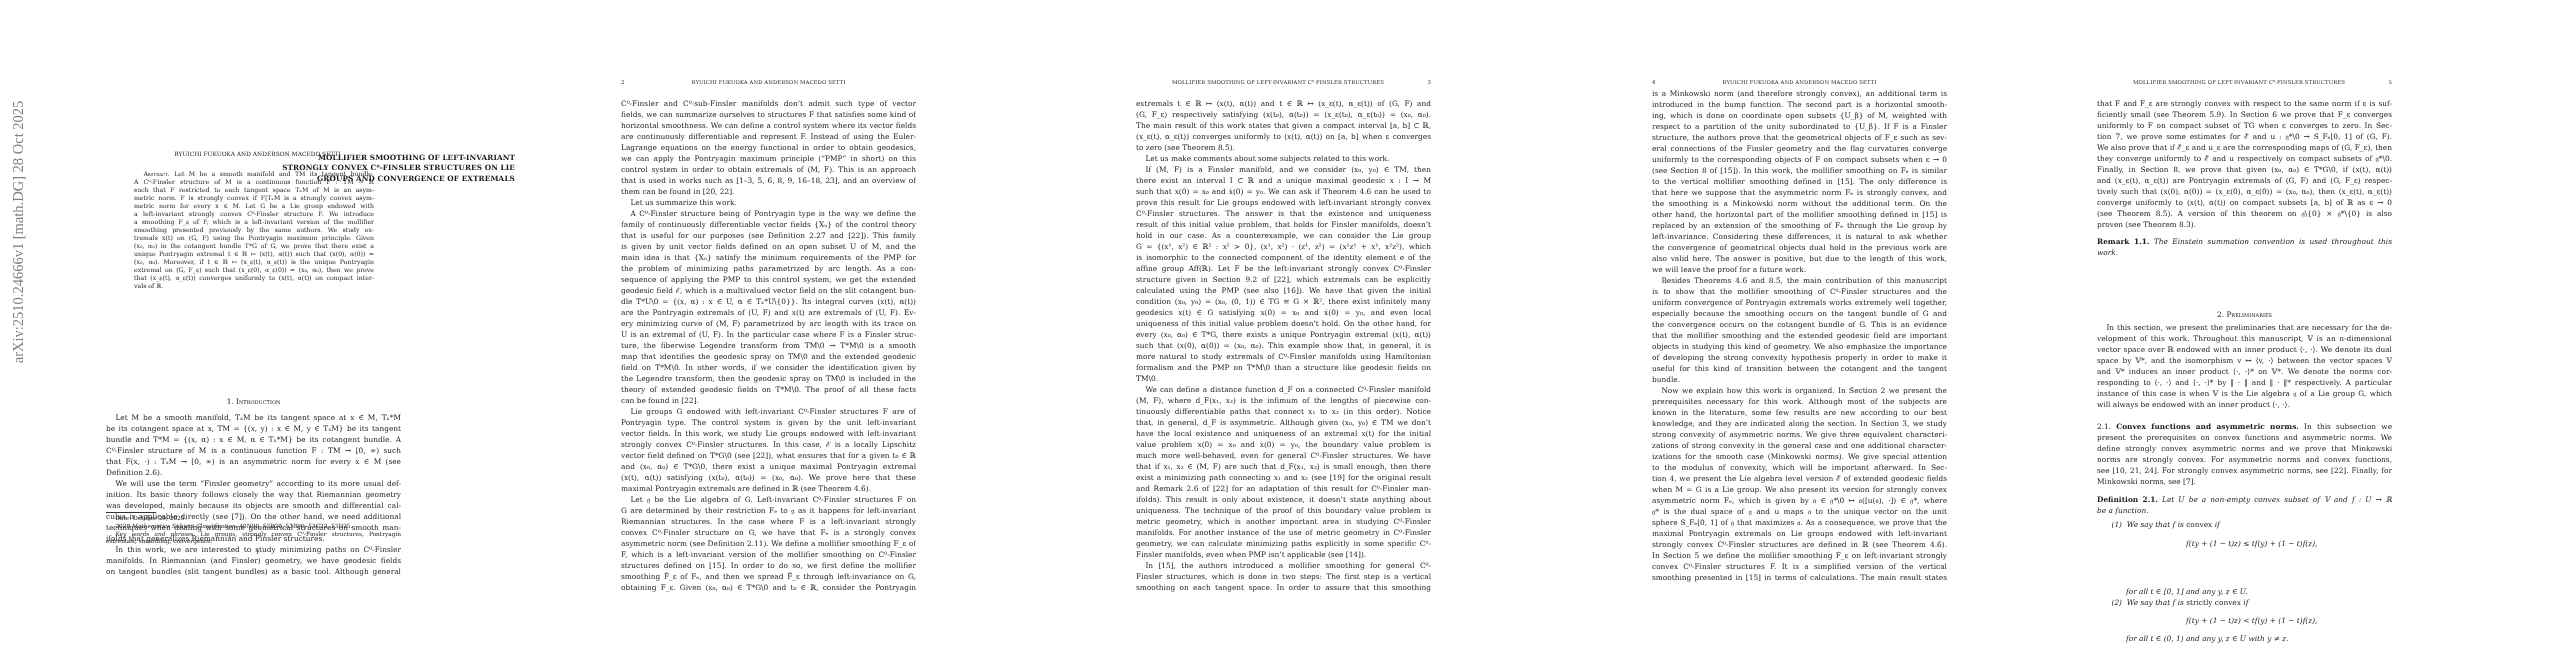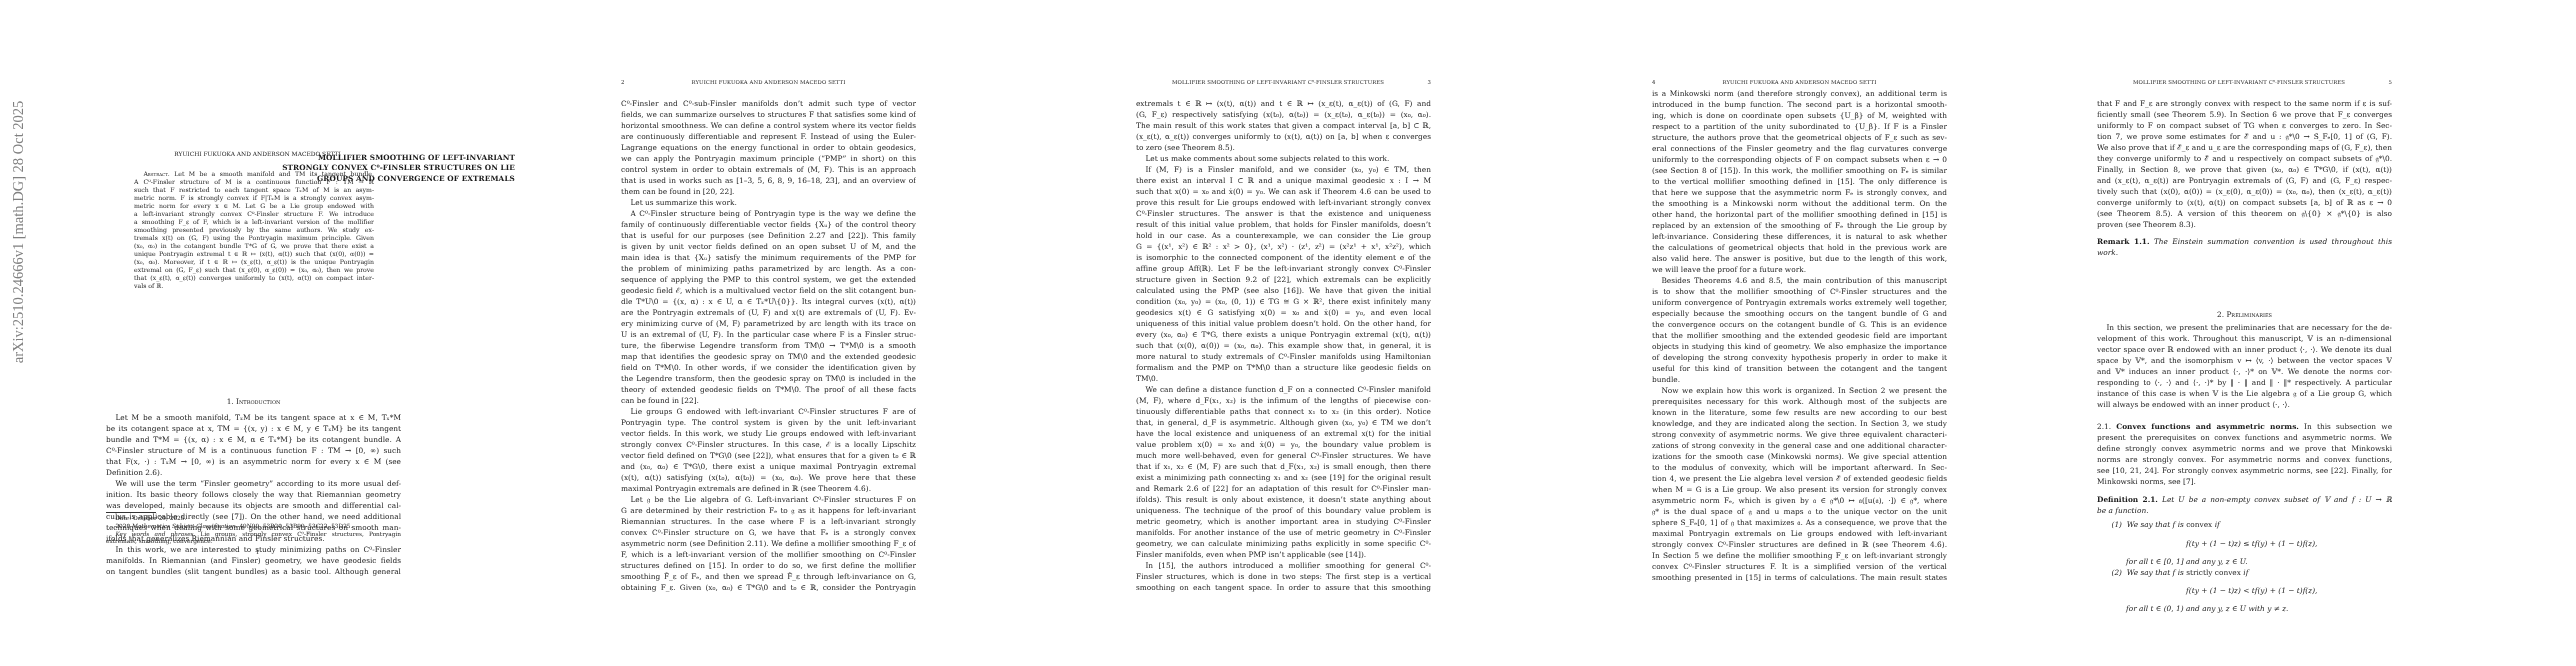--- a/index.html
+++ b/index.html
@@ -225,21 +225,21 @@
       <div class="ln">structure, the authors prove that the geometrical objects of F_ε such as sev-</div>
       <div class="ln">eral connections of the Finsler geometry and the flag curvatures converge</div>
       <div class="ln">uniformly to the corresponding objects of F on compact subsets when ε → 0</div>
       <div class="ln">(see Section 8 of [15]). In this work, the mollifier smoothing on Fₑ is similar</div>
       <div class="ln">to the vertical mollifier smoothing defined in [15]. The only difference is</div>
       <div class="ln">that here we suppose that the asymmetric norm Fₑ is strongly convex, and</div>
       <div class="ln">the smoothing is a Minkowski norm without the additional term. On the</div>
       <div class="ln">other hand, the horizontal part of the mollifier smoothing defined in [15] is</div>
       <div class="ln">replaced by an extension of the smoothing of Fₑ through the Lie group by</div>
       <div class="ln">left-invariance. Considering these differences, it is natural to ask whether</div>
-      <div class="ln">the calculations of geometrical objects that hold in the previous work are</div>
+      <div class="ln">the convergence of geometrical objects dual hold in the previous work are</div>
       <div class="ln">also valid here. The answer is positive, but due to the length of this work,</div>
       <div class="ln last">we will leave the proof for a future work.</div>
       <div class="ln ind">Besides Theorems 4.6 and 8.5, the main contribution of this manuscript</div>
       <div class="ln">is to show that the mollifier smoothing of C⁰-Finsler structures and the</div>
       <div class="ln">uniform convergence of Pontryagin extremals works extremely well together,</div>
       <div class="ln">especially because the smoothing occurs on the tangent bundle of G and</div>
       <div class="ln">the convergence occurs on the cotangent bundle of G. This is an evidence</div>
       <div class="ln">that the mollifier smoothing and the extended geodesic field are important</div>
       <div class="ln">objects in studying this kind of geometry. We also emphasize the importance</div>
       <div class="ln">of developing the strong convexity hypothesis properly in order to make it</div>
@@ -317,21 +317,21 @@
     <div style="height:6.7px"></div>
     <div>
       <div class="ln"><b>Definition 2.1.</b> <i>Let U be a non-empty convex subset of 𝕍 and f : U → ℝ</i></div>
       <div class="ln last"><i>be a function.</i></div>
       <div style="height:3.3px"></div>
       <div style="padding-left:14.5px;">
         <div class="ln last"><i>(1)</i>&nbsp; <i>We say that f is</i> <span>convex</span> <i>if</i></div>
         <div style="height:7.8px"></div>
         <div class="ln eq" style="text-align:center;text-align-last:center;">f(ty + (1 − t)z) ≤ tf(y) + (1 − t)f(z),</div>
         <div style="height:6.7px"></div>
-        <div class="ln last" style="padding-left:14.5px;"><i>for all t ∈ [0, 1] and any y, z ∈ U.</i></div>
+        <div class="ln last" style="padding-left:14.5px;margin-top:30px;"><i>for all t ∈ [0, 1] and any y, z ∈ U.</i></div>
       </div>
       <div style="padding-left:14.5px;">
         <div class="ln last"><i>(2)</i>&nbsp; <i>We say that f is</i> <span>strictly convex</span> <i>if</i></div>
         <div style="height:7.8px"></div>
         <div class="ln eq" style="text-align:center;text-align-last:center;">f(ty + (1 − t)z) &lt; tf(y) + (1 − t)f(z),</div>
         <div style="height:6.7px"></div>
         <div class="ln last" style="padding-left:14.5px;"><i>for all t ∈ (0, 1) and any y, z ∈ U with y ≠ z.</i></div>
       </div>
     </div>
   </div>

